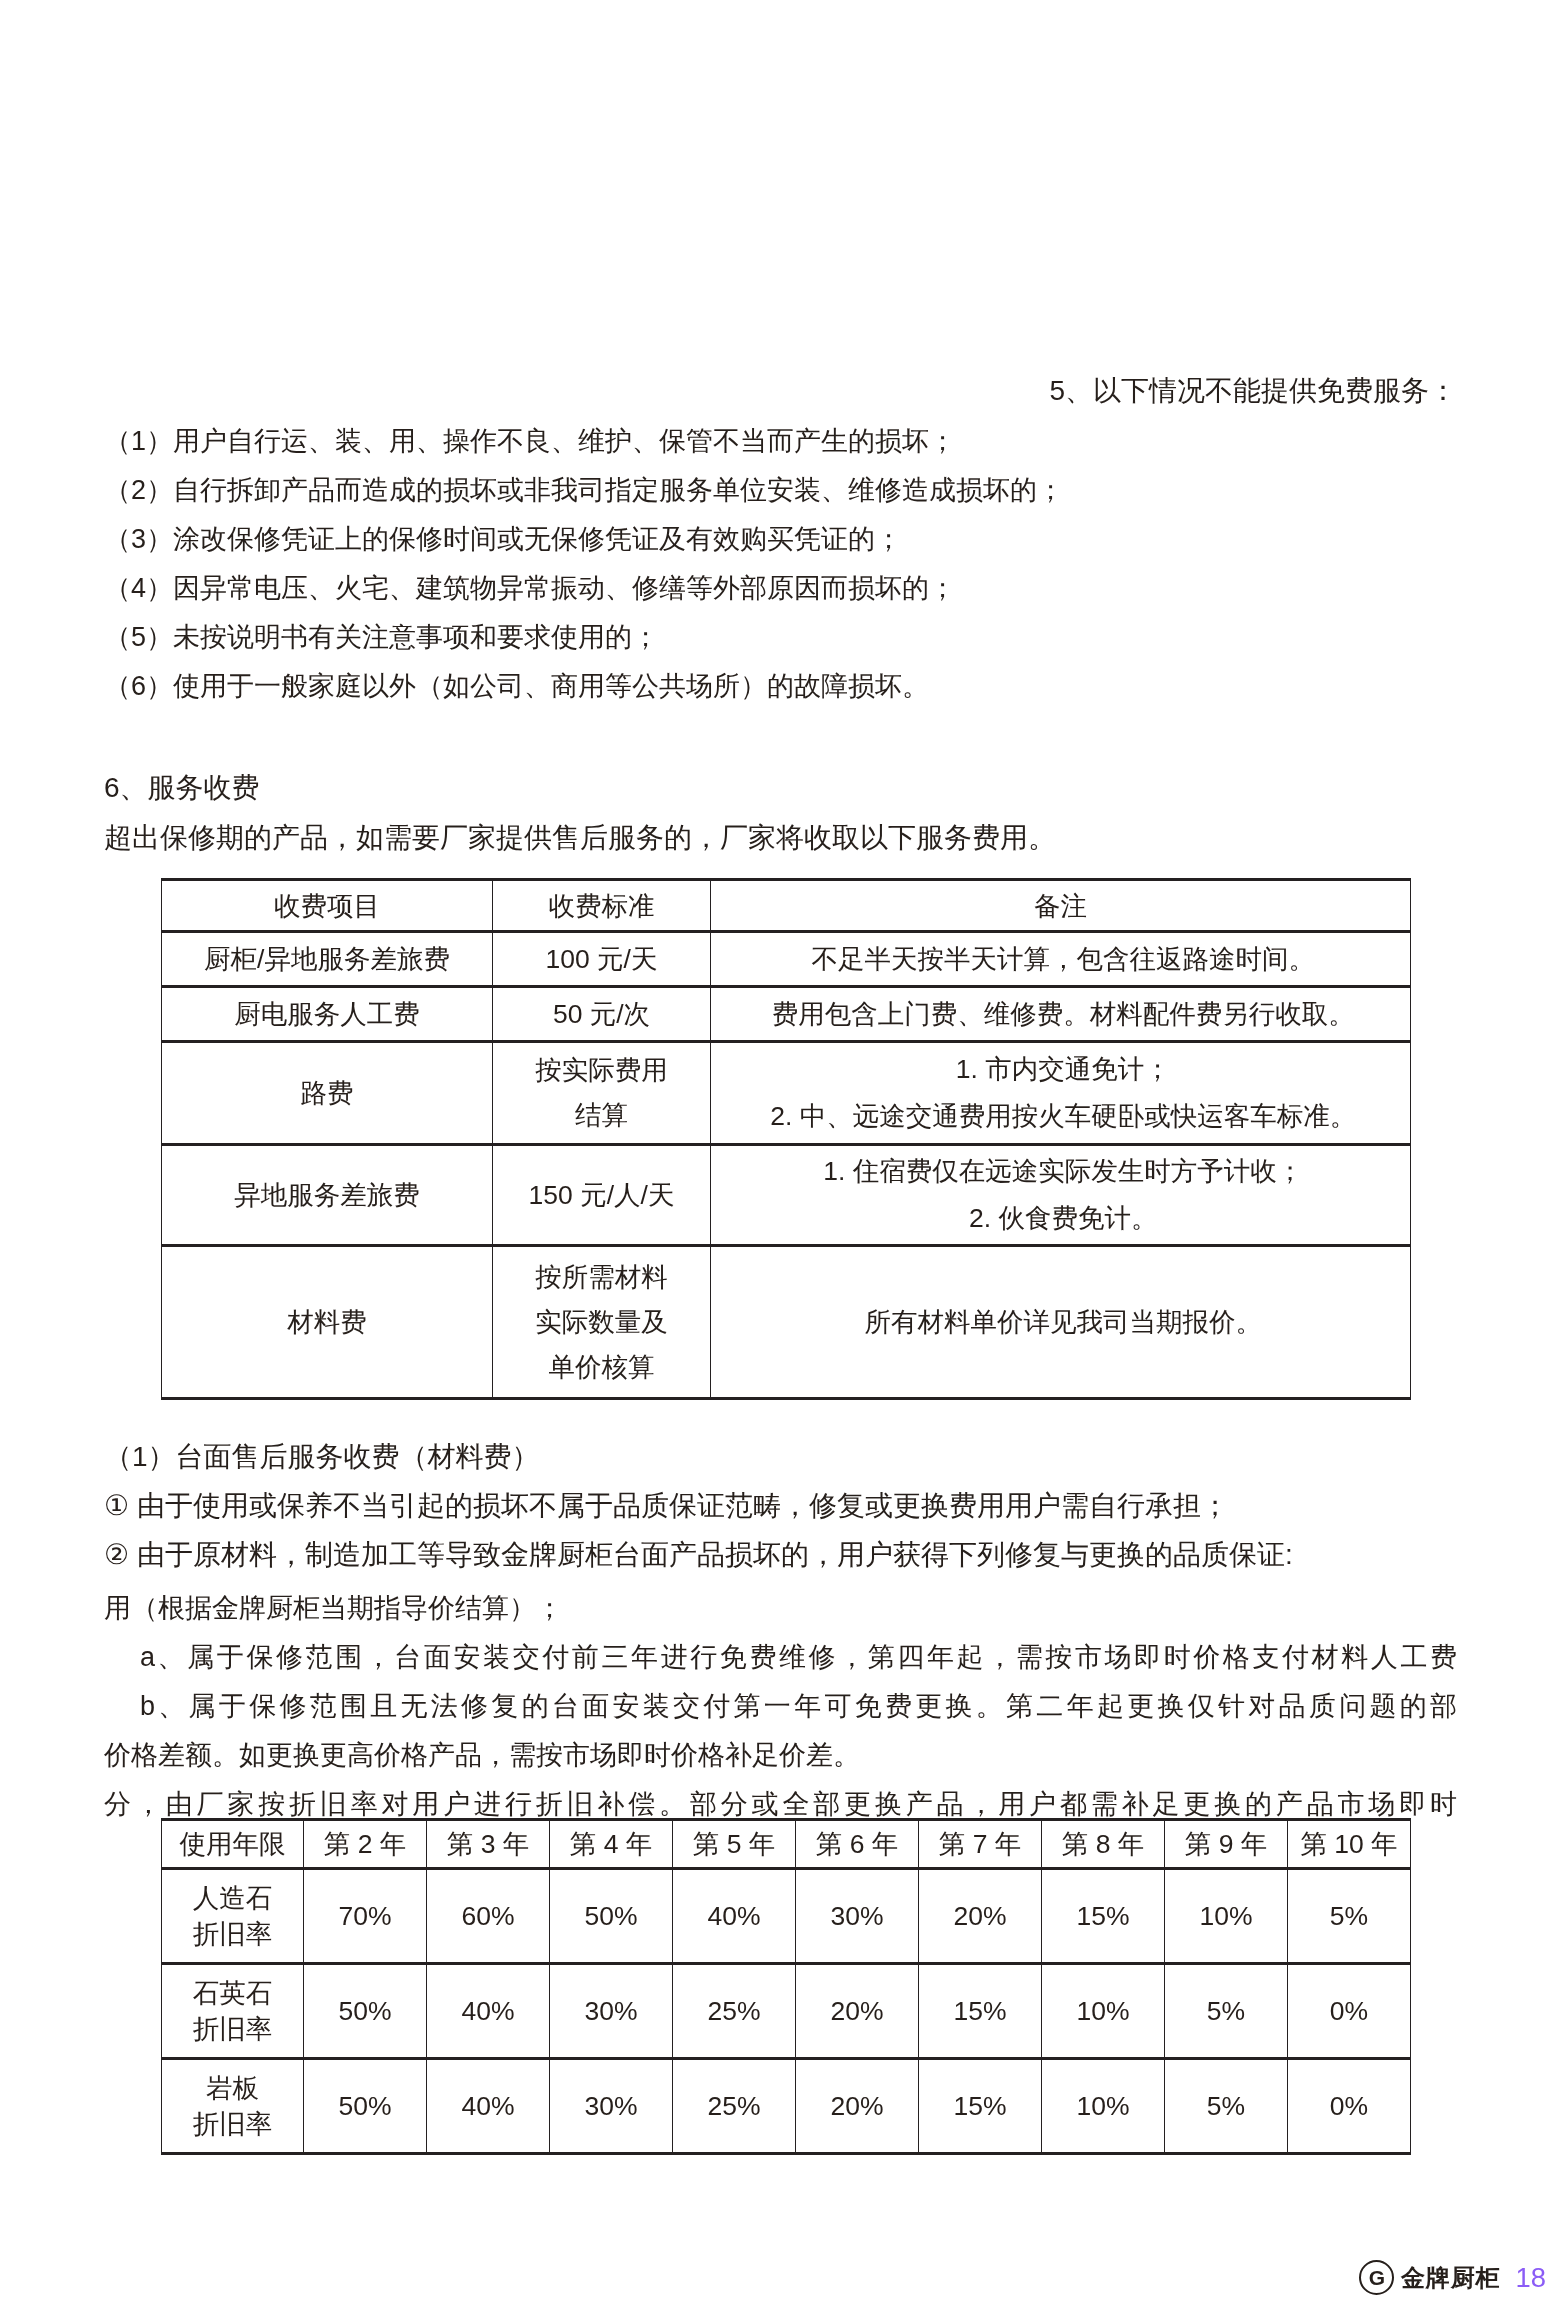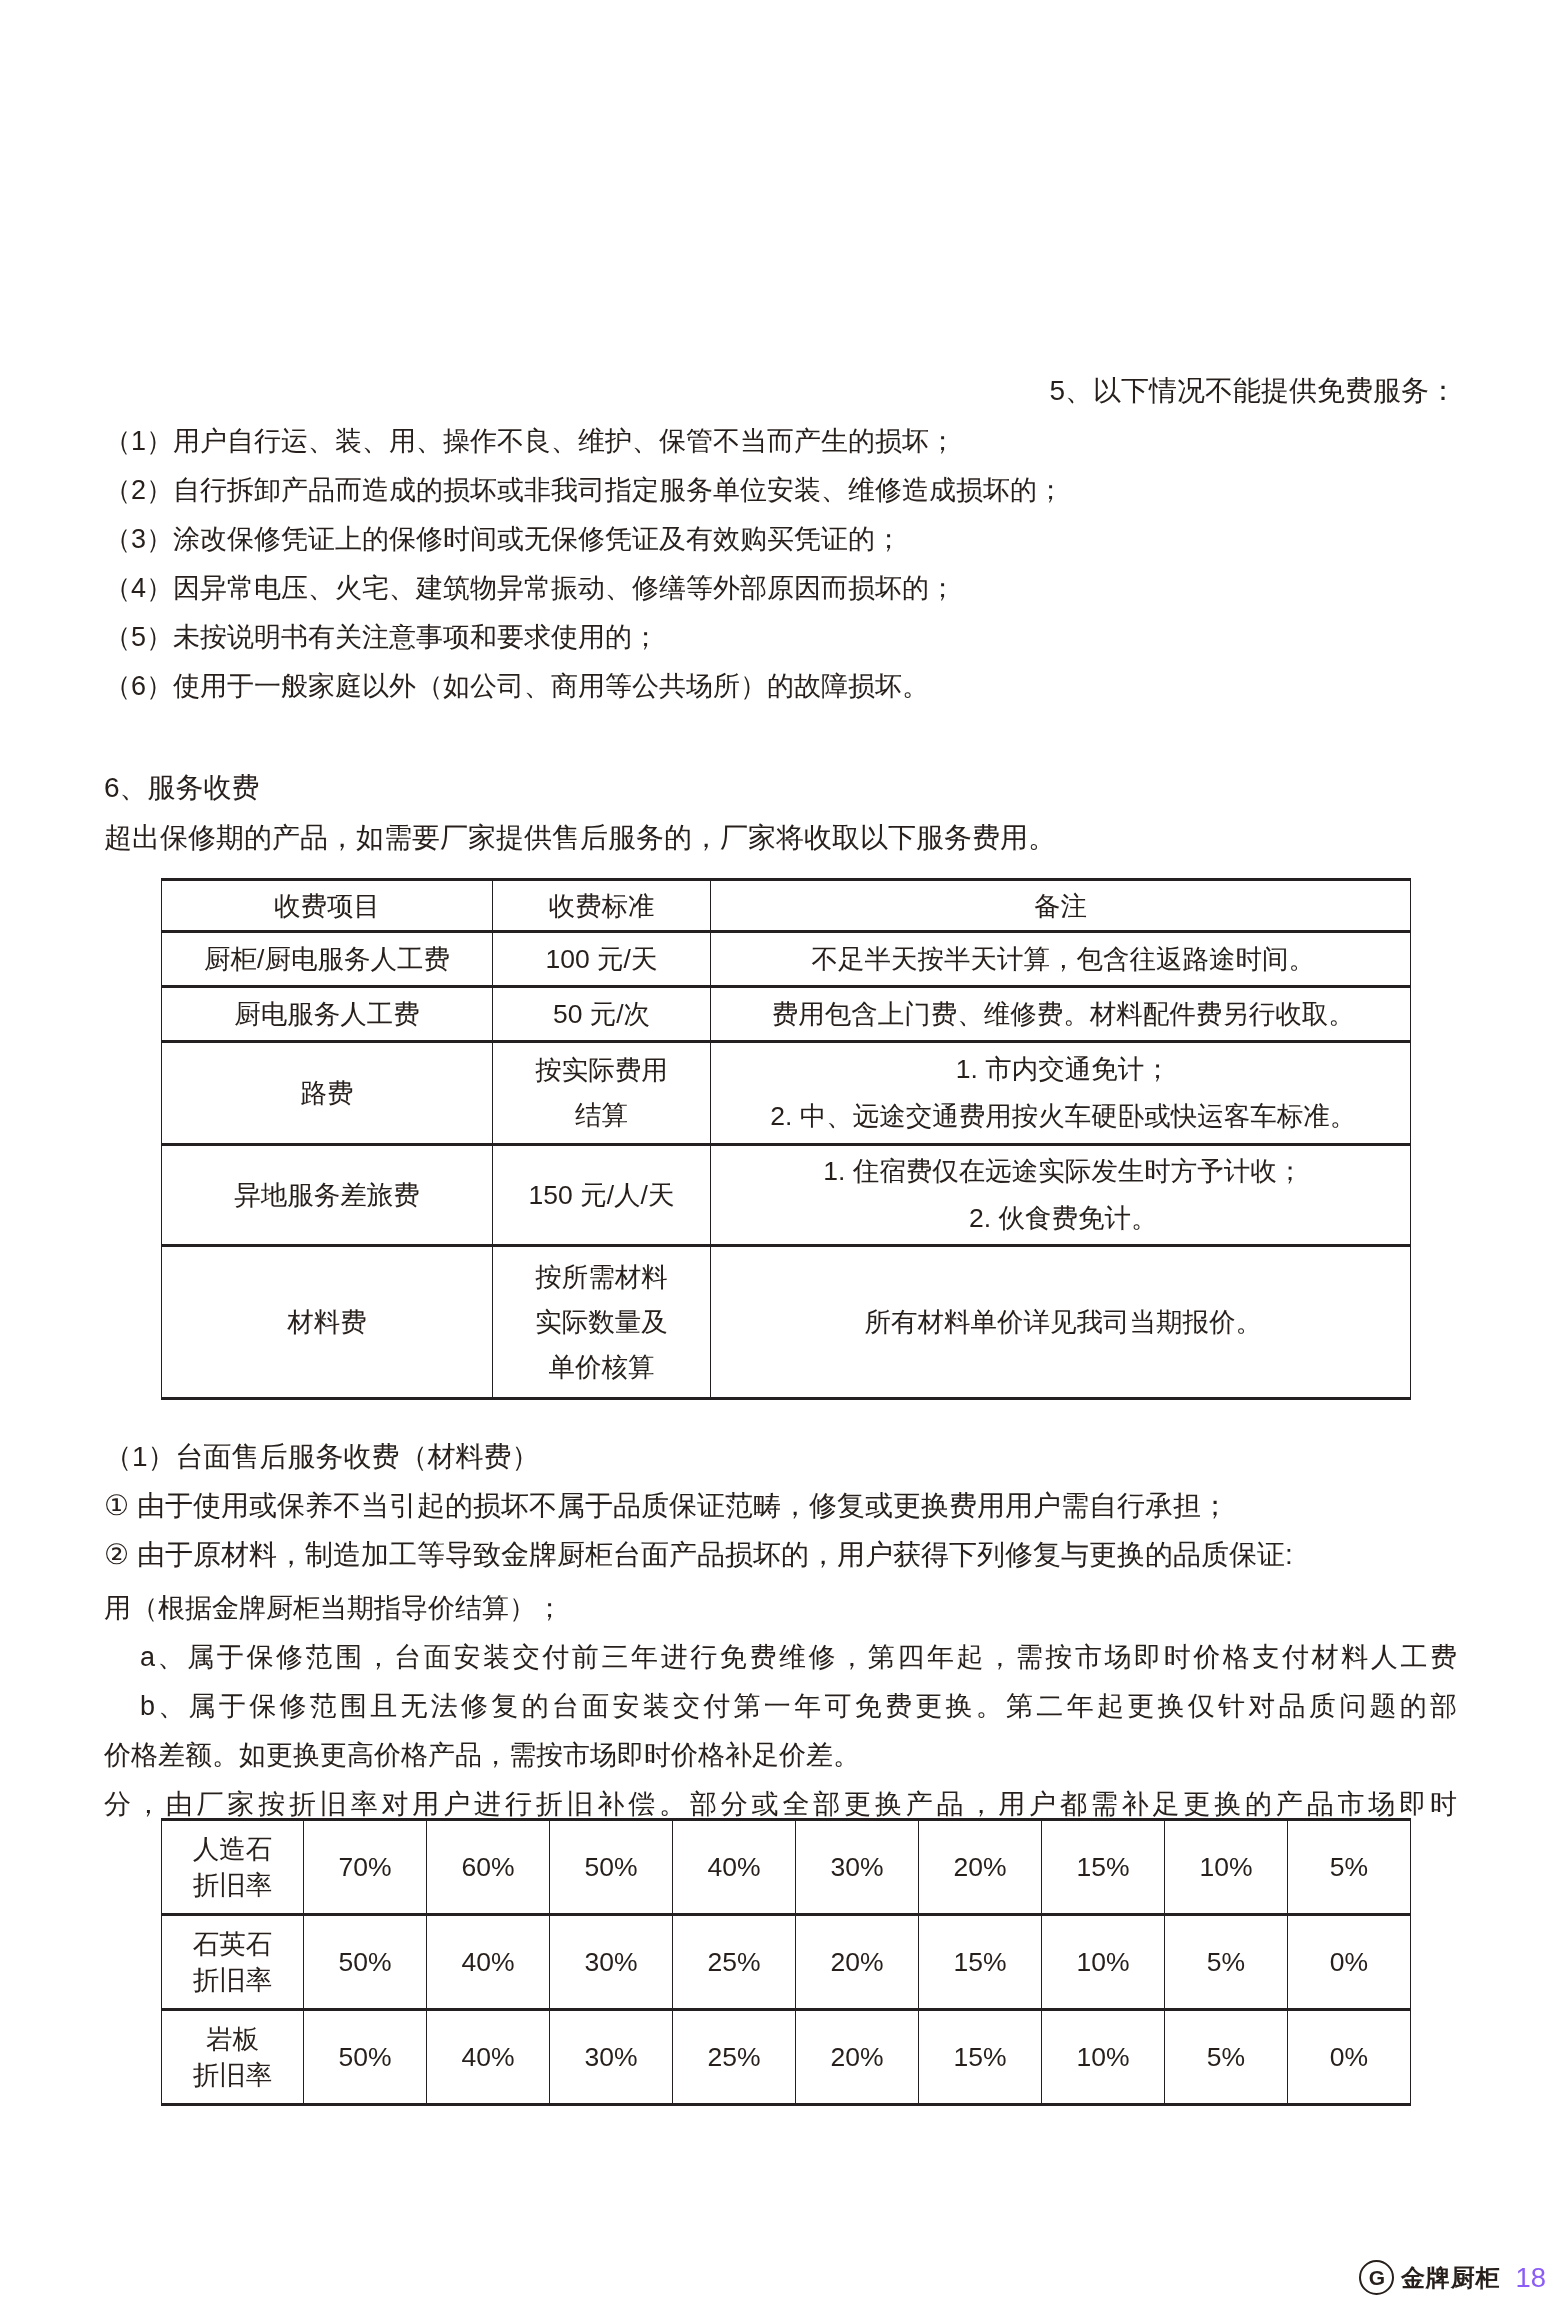--- a/index.html
+++ b/index.html
@@ -69,21 +69,21 @@
         <col style="width:218px">
         <col style="width:700px">
       </colgroup>
     <tbody>
       <tr class="h52">
         <td class="c">收费项目</td>
         <td class="c">收费标准</td>
         <td class="c">备注</td>
       </tr>
       <tr class="h55">
-        <td class="c">厨柜/厨电服务人工费</td>
+        <td class="c">厨柜/异地服务差旅费</td>
         <td class="c">
           <div class="std-line">100 元/天</div>
         </td>
         <td class="l">
           <div class="note-line">不足半天按半天计算，包含往返路途时间。</div>
         </td>
       </tr>
       <tr class="h55">
         <td class="c">厨电服务人工费</td>
         <td class="c">
@@ -150,20 +150,32 @@
         <col style="width:123px">
         <col style="width:123px">
       <col style="width:123px">
         <col style="width:123px">
         <col style="width:123px">
         <col style="width:123px">
       <col style="width:123px">
         <col style="width:123px">
     </colgroup>
     <tbody>
+      <tr class="dep-h">
+        <td>使用年限</td>
+        <td>第 2 年</td>
+        <td>第 3 年</td>
+        <td>第 4 年</td>
+        <td>第 5 年</td>
+        <td>第 6 年</td>
+        <td>第 7 年</td>
+        <td>第 8 年</td>
+        <td>第 9 年</td>
+        <td>第 10 年</td>
+      </tr>
       <tr class="dep-r">
         <td>
           <div class="lbl-line">人造石</div>
           <div class="lbl-line">折旧率</div>
         </td>
         <td>70%</td>
         <td>60%</td>
         <td>50%</td>
         <td>40%</td>
         <td>30%</td>

